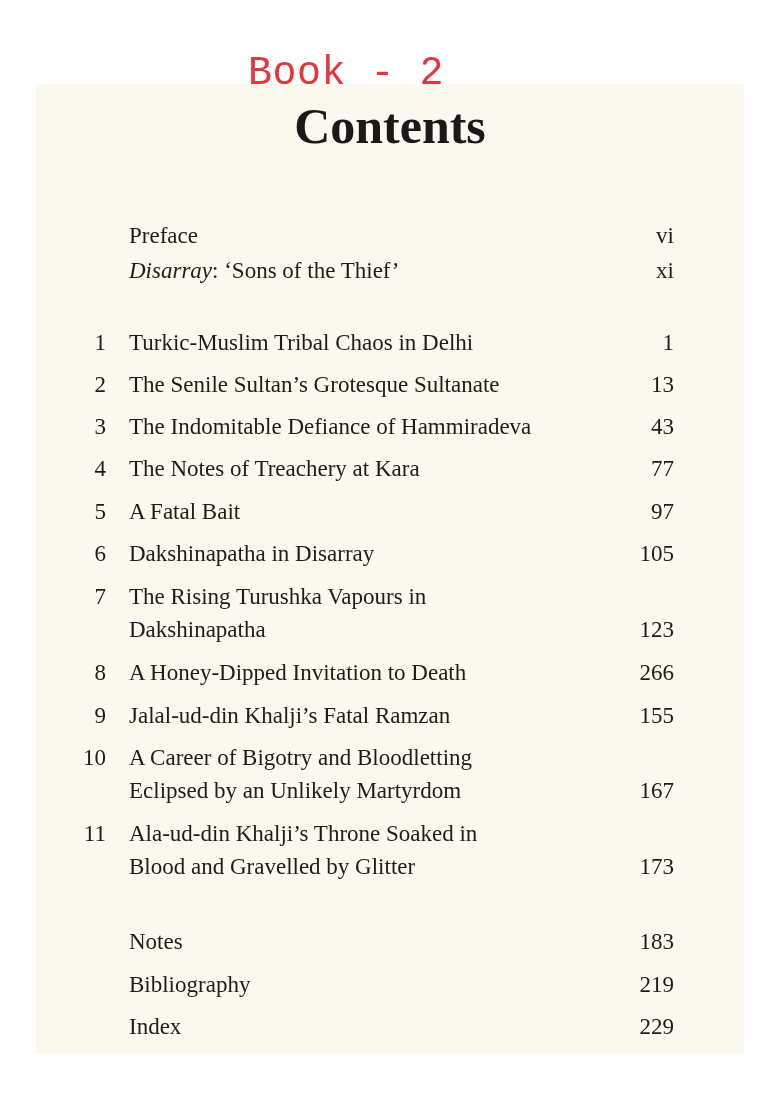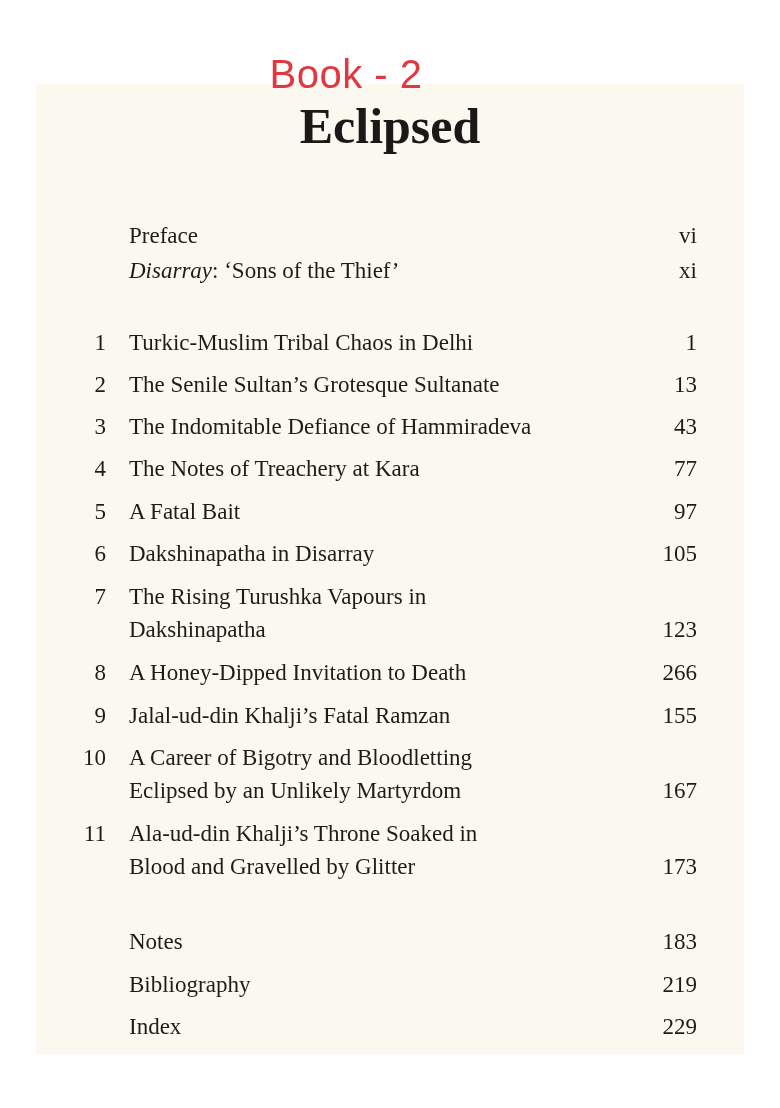--- a/index.html
+++ b/index.html
@@ -6,43 +6,43 @@
   body {
     width: 780px; height: 1108px; background: #ffffff; position: relative; overflow: hidden;
     font-family: "Liberation Serif", "DejaVu Serif", serif; color: #1e1c1a;
   }
   .page {
     position: absolute; left: 36px; top: 84px; width: 708px; height: 970px;
     background: #fbf9ef;
   }
   .book-label {
     position: absolute; left: 0; width: 692px; top: 50px; text-align: center;
-    font-family: Liberation Sans, sans-serif; font-size: 40px;
+    font-family: Liberation Mono, monospace; font-size: 40px;
     color: #e0383e; line-height: 48px; letter-spacing: 0.5px;
   }
   .title {
     position: absolute; left: 0; width: 780px; top: 96px; text-align: center;
     font-family: "Liberation Serif", serif; font-weight: bold; font-size: 50px;
     color: #1b1918; line-height: 60px;
   }
   .row {
     position: absolute; left: 0; width: 780px; font-size: 23px; line-height: 34px;
   }
   .num { position: absolute; left: 60px; width: 46px; text-align: right; }
   .text { position: absolute; left: 129px; }
   .text.italic { }
-  .page-no { position: absolute; right: 83px; text-align: right; }
+  .page-no { position: absolute; right: 106px; text-align: right; }
 </style>
 </head>
 <body>
 
 <div class="page"></div>
 
 <div class="book-label">Book - 2</div>
-<div class="title">Eclipsed</div>
+<div class="title">Contents</div>
 
 <div class="row" style="top:219px">
   <span class="text italic">Preface</span>
   <span class="page-no">vi</span>
 </div>
 <div class="row" style="top:254px">
   <span class="text"><i>Disarray</i><span>: ‘Sons of the Thief’</span></span>
   <span class="page-no">xi</span>
 </div>
 

